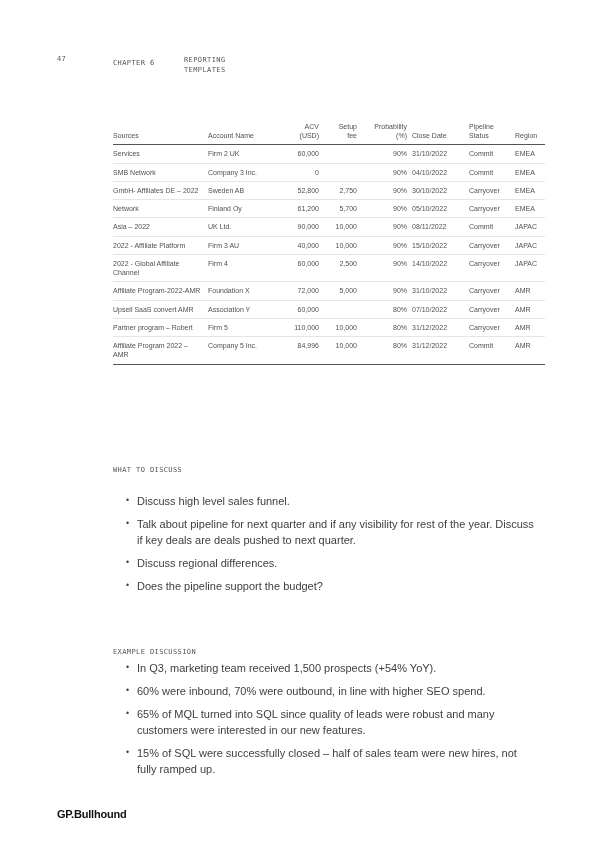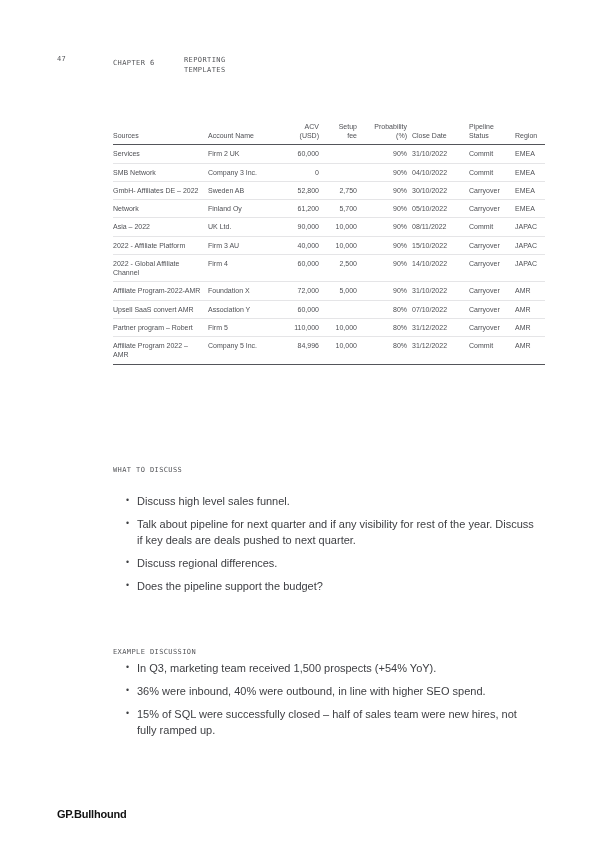--- a/index.html
+++ b/index.html
@@ -278,19 +278,20 @@
   <ul class="bullet-list" id="list-discuss">
     <li>Discuss high level sales funnel.</li>
     <li>Talk about pipeline for next quarter and if any visibility for rest of the year. Discuss if key deals are deals pushed to next quarter.</li>
     <li>Discuss regional differences.</li>
     <li>Does the pipeline support the budget?</li>
   </ul>
 
   <div class="section-heading" id="heading-example">EXAMPLE DISCUSSION</div>
   <ul class="bullet-list" id="list-example">
     <li>In Q3, marketing team received 1,500 prospects (+54% YoY).</li>
-    <li>36% were inbound, 40% were outbound, in line with higher SEO spend.</li>
+    <li>60% were inbound, 70% were outbound, in line with higher SEO spend.</li>
+    <li>65% of MQL turned into SQL since quality of leads were robust and many customers were interested in our new features.</li>
     <li>15% of SQL were successfully closed – half of sales team were new hires, not fully ramped up.</li>
   </ul>
 
   <div class="brand-logo">GP.Bullhound</div>
 
 </div>
 
 </body></html>

